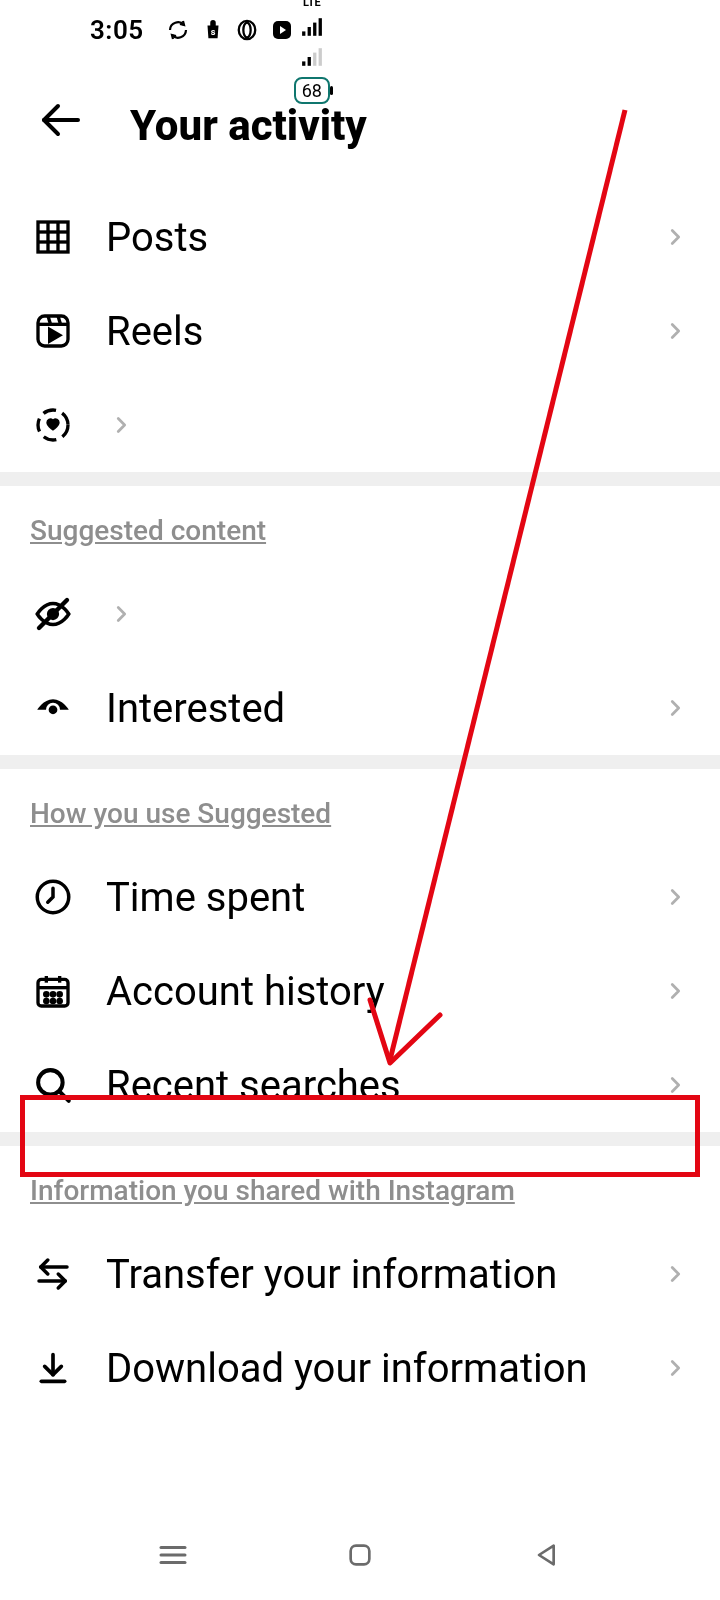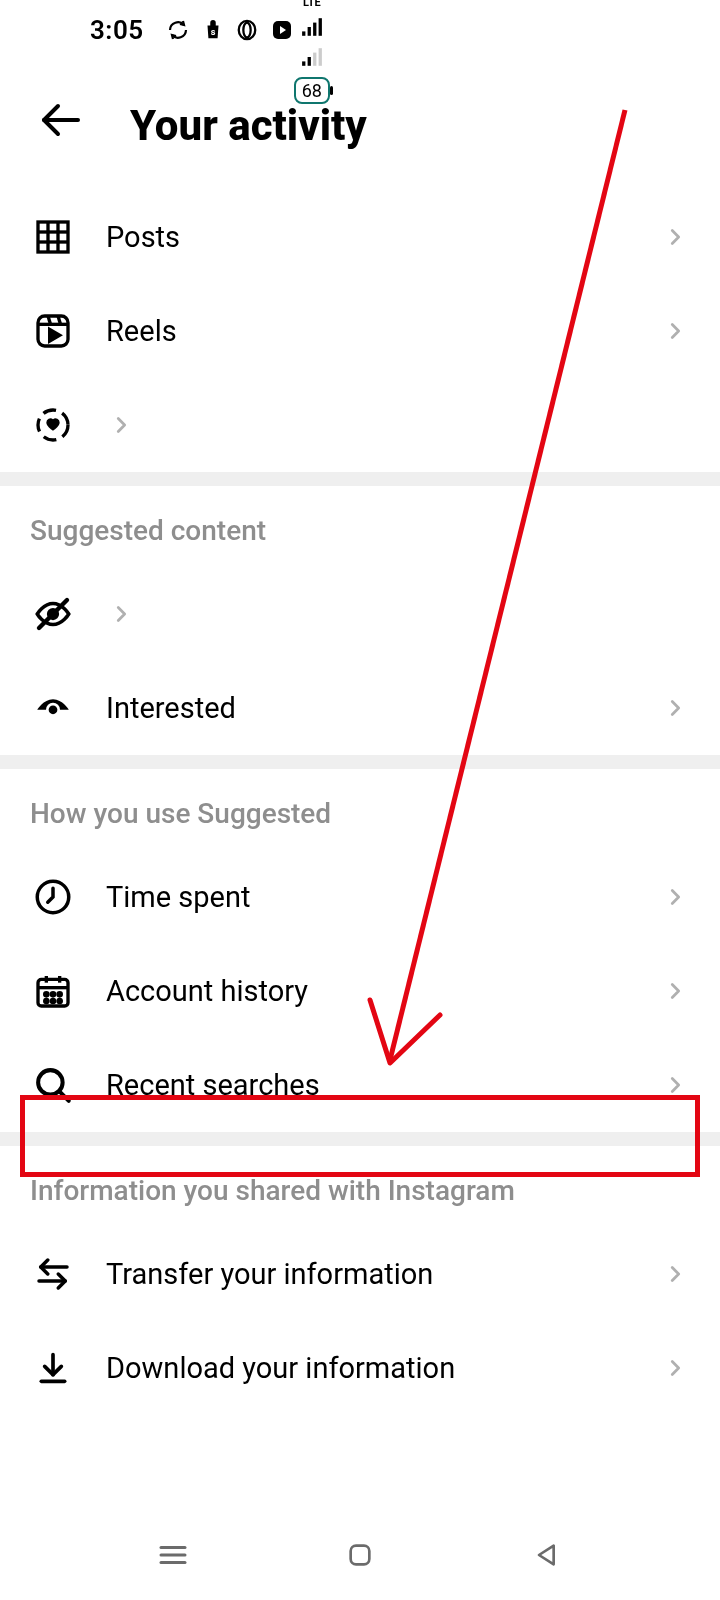--- a/index.html
+++ b/index.html
@@ -46,38 +46,39 @@
     font-weight: 800;
     margin-left: 40px;
   }
   
   .section { background:#fff; }
   .section-header {
     font-size: 28px;
     font-weight: 500;
     color: #8e8e8e;
     padding: 28px 30px 20px 30px;
+    text-decoration: underline;
   }
   .divider { height: 14px; background: #efefef; }
   
   .row {
     display: flex;
     align-items: center;
     padding: 20px 30px;
     min-height: 94px;
     gap: 30px;
   }
   .row-icon {
     width: 46px; height: 46px;
     display:flex; align-items:center; justify-content:center;
     flex-shrink: 0;
   }
   .row-label {
     flex: 1;
-    font-size: 29px;
+    font-size: 40px;
     font-weight: 400;
     color: #000;
   }
   .row-chevron {
     width: 30px; height: 30px;
     display:flex; align-items:center; justify-content:center;
     color: #b0b0b0;
     flex-shrink: 0;
   }
   

